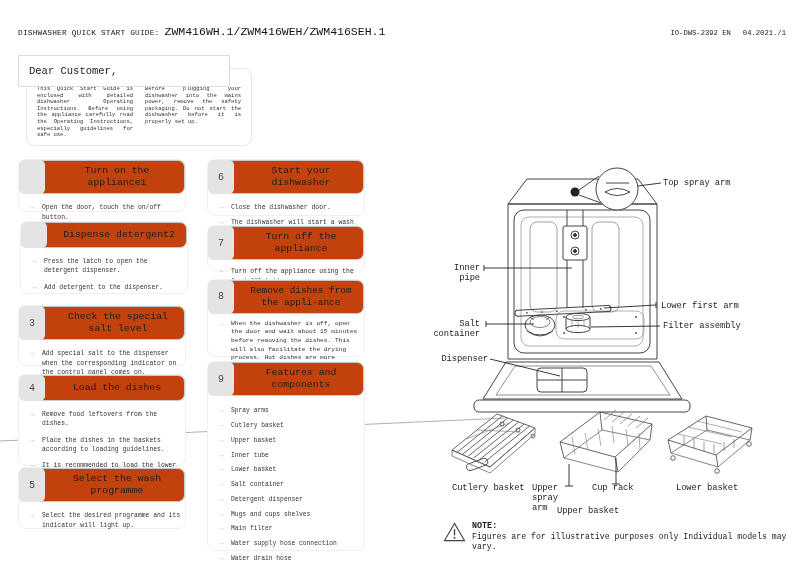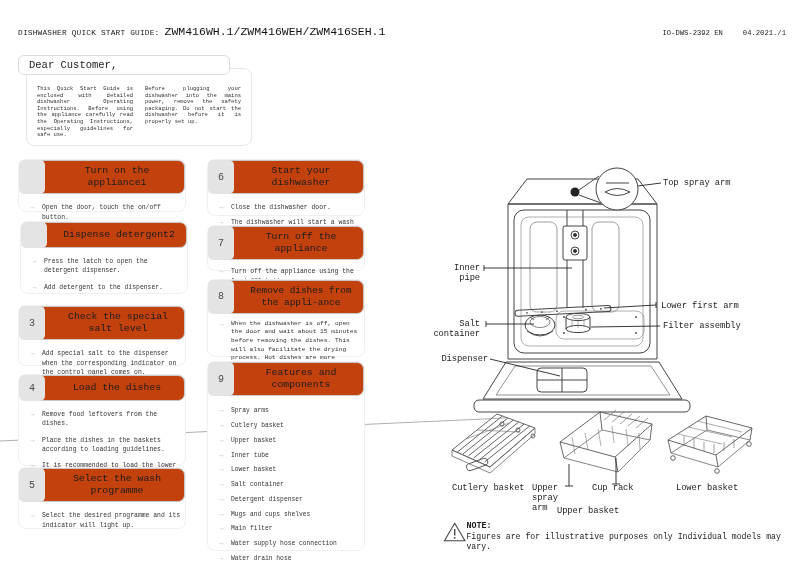--- a/index.html
+++ b/index.html
@@ -2,24 +2,24 @@
 <html><head>
 <meta charset="utf-8">
 <style>
   html,body{margin:0;padding:0;background:#fff;}
   .page{position:relative;width:802px;height:567px;background:#ffffff;overflow:hidden;
         font-family:Liberation Mono, monospace;color:#222;margin-top:12px;}
   
   .hdr{position:absolute;left:18px;top:13px;right:16px;display:flex;align-items:baseline;}
   .hdr-label{font-size:7.8px;letter-spacing:.2px;color:#1a1a1a;}
   .hdr-models{font-size:11.5px;margin-left:5px;color:#111;}
-  .hdr-right{margin-left:auto;display:flex;gap:20px;font-size:7.2px;color:#222;}
+  .hdr-right{margin-left:auto;display:flex;gap:12px;font-size:7.2px;color:#222;}
   
-  .dear{position:absolute;left:18px;top:43px;width:212px;height:20px;border:1px solid #dcdcdc;
-        border-radius:6px;background:#fff;z-index:3;display:flex;align-items:center;
+  .dear{position:absolute;left:18px;top:43px;width:212px;height:32px;border:1px solid #dcdcdc;
+        border-radius:0;background:#fff;z-index:3;display:flex;align-items:center;
         padding:0 10px;font-size:10.5px;box-sizing:border-box;}
   .intro{position:absolute;left:26px;top:56px;width:226px;height:78px;border:1px solid #e7e7e7;
         border-radius:8px;background:#fff;z-index:2;display:flex;gap:12px;
         padding:17px 10px 5px 10px;box-sizing:border-box;}
   .intro p{flex:1;margin:0;font-size:5.5px;line-height:1.2;text-align:justify;color:#333;}
   
   .card{position:absolute;border:1px solid #f0f0f0;border-radius:8px;background:#fff;box-sizing:border-box;z-index:2;}
   .head{position:relative;margin:0;}
   .tbox{position:relative;margin-left:12px;border:1px solid #c9c9c9;border-radius:7px;background:#c2410c;
         min-height:26px;display:flex;align-items:center;justify-content:center;
@@ -29,21 +29,21 @@
         display:flex;align-items:center;justify-content:center;font-size:10px;color:#4a4a4a;z-index:1;}
   .bullets{display:flex;flex-direction:column;gap:7px;padding:9px 4px 5px 7px;}
   .bul{display:flex;gap:4px;font-size:6.4px;line-height:1.45;color:#333;}
   .arr{color:#b3b3b3;font-size:7px;flex:0 0 12px;text-align:center;line-height:1.2;}
   .feat .bullets{gap:5.6px;padding-top:10px;}
   .feat .bul{font-size:6.3px;}
   
   .dlabel{position:absolute;font-size:8.8px;color:#1c1c1c;letter-spacing:-.1px;z-index:2;line-height:1.15;}
   .ralign{text-align:right;}
   
-  .note{position:absolute;left:443px;top:509px;display:flex;align-items:flex-start;z-index:2;}
+  .note{position:absolute;left:443px;top:509px;display:flex;gap:6px;align-items:flex-start;z-index:2;}
   .note-txt{font-size:8.2px;line-height:1.25;color:#1c1c1c;}
   .note-lbl{font-weight:bold;font-size:8.4px;}
   .strip{position:absolute;left:0;right:0;bottom:0;height:8px;background:#f2f2f2;border-top:1px solid #e4e4e4;}
   svg.art{position:absolute;left:0;top:0;z-index:1;pointer-events:none;}
 </style>
 </head>
 <body>
 
 <div class="page">
 

